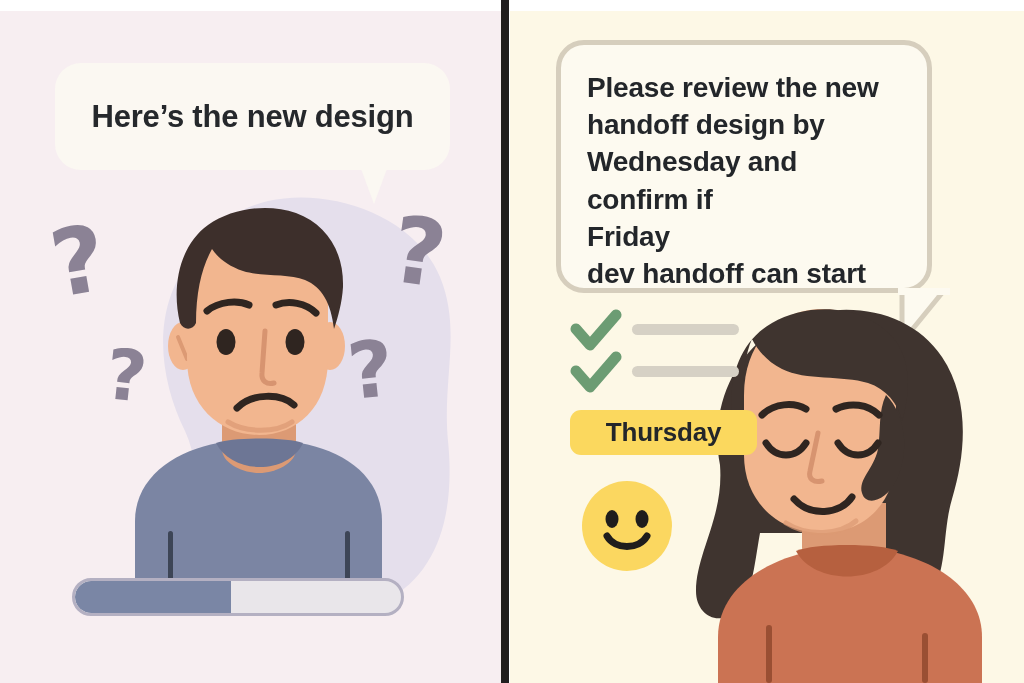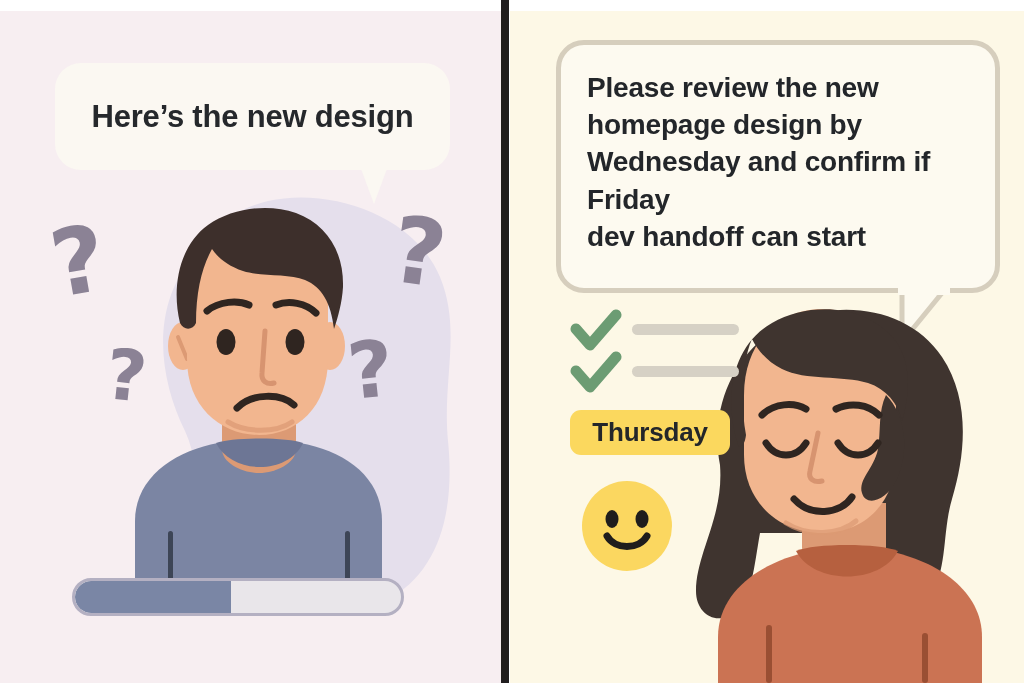--- a/index.html
+++ b/index.html
@@ -38,31 +38,31 @@
     background:#e9e6ea;border:3px solid #b4b0c2;border-radius:19px;
     box-sizing:border-box;overflow:hidden;
   }
   .progress-fill{
     position:absolute;left:0;top:0;height:100%;
     background:#7a86a5;border-radius:19px 0 0 19px;
   }
 
   
   .bubble-right{
-    position:absolute;left:556px;top:40px;width:444px;height:253px;
+    position:absolute;left:556px;top:40px;width:376px;height:253px;
     background:#fdfaf0;border:5px solid #d6cebd;border-radius:28px;
     box-sizing:border-box;padding:24px 26px;
   }
   .bubble-right-text{
     font-size:28px;font-weight:700;color:#23262a;line-height:1.33;
     letter-spacing:-0.2px;
   }
   .bubble-right-tail{position:absolute;left:898px;top:288px;}
   .badge{
-    position:absolute;left:570px;top:410px;width:160px;height:45px;
+    position:absolute;left:570px;top:410px;width:187px;height:45px;
     background:#fbd85e;border-radius:11px;
     display:flex;align-items:center;justify-content:center;
   }
   .badge-text{font-size:26px;font-weight:700;color:#23262a;letter-spacing:-0.2px;}
   .smiley{
     position:absolute;left:582px;top:481px;width:90px;height:90px;
   }
 </style>
 </head>
 <body>
@@ -139,21 +139,21 @@
 
   </div>
 
   <div id="divider"></div>
 
   <div class="panel" id="panel-right">
   </div>
 
   <div class="bubble-right">
     <div class="bubble-right-text">Please review the new</div>
-    <div class="bubble-right-text">homepage design by</div>
+    <div class="bubble-right-text">handoff design by</div>
     <div class="bubble-right-text">Wednesday and confirm if</div>
     <div class="bubble-right-text">Friday</div>
     <div class="bubble-right-text">dev handoff can start</div>
   </div>
 
   <svg class="bubble-right-tail" width="70" height="50" viewBox="0 0 70 50">
     <path d="M4 2 L4 40 C4 44 9 47 13 43 L44 5 Z" fill="#fdfaf0" stroke="#d6cebd" stroke-width="5" stroke-linejoin="round"></path>
     <rect x="0" y="0" width="52" height="7" fill="#fdfaf0"></rect>
   </svg>
 

